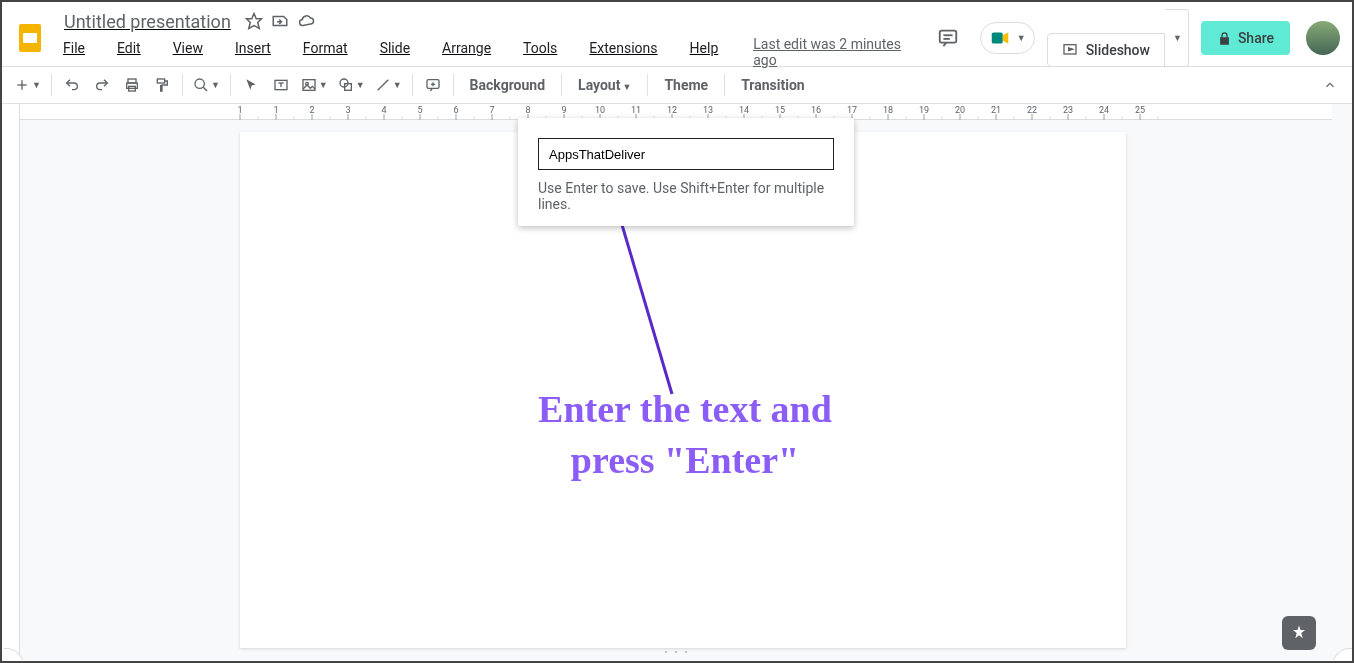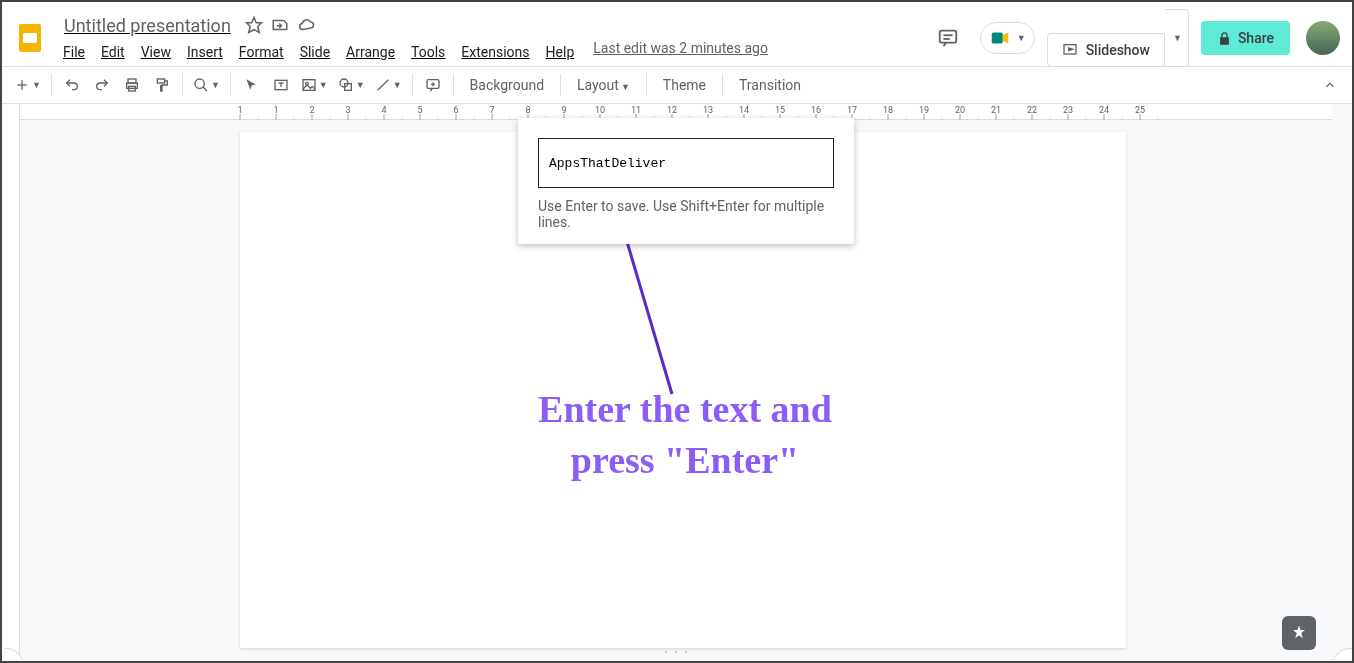--- a/index.html
+++ b/index.html
@@ -21,21 +21,21 @@
 .logo {
   width: 40px; height: 40px;
   display: flex; align-items: center; justify-content: center;
   margin-right: 4px;
 }
 .logo svg { width: 32px; height: 32px; }
 .title-area { flex: 1; text-decoration: underline; }
 .title-row { display: flex; align-items: center; gap: 8px; padding-left: 4px; }
 .doc-title { font-size: 18px; color: #5f6368; padding: 2px 6px; }
 .title-icon { color: #5f6368; cursor: pointer; display:flex; align-items:center; }
-.menubar { display: flex; gap: 2px; padding-left: 2px; margin-top: 2px; }
+.menubar { display: flex; gap: 18px; padding-left: 2px; margin-top: 2px; }
 .menu-item { font-size: 14px; color: #202124; padding: 4px 7px; border-radius: 4px; cursor: pointer; }
 .last-edit { font-size: 14px; color: #5f6368; text-decoration: underline; margin-left: 10px; cursor: pointer; }
 .header-right { display: flex; align-items: center; gap: 12px; margin-left: auto; }
 .icon-btn {
   width: 40px; height: 40px; border-radius: 50%;
   display: flex; align-items: center; justify-content: center;
   cursor: pointer; color: #5f6368;
 }
 .meet-btn {
   display: flex; align-items: center;
@@ -71,21 +71,21 @@
   border-bottom: 1px solid #e0e0e0;
   padding: 0 8px; height: 38px; gap: 2px;
 }
 .tb-btn {
   min-width: 28px; height: 28px;
   display: flex; align-items: center; justify-content: center;
   border-radius: 4px; cursor: pointer; color: #5f6368;
   padding: 0 4px;
 }
 .tb-sep { width: 1px; height: 22px; background: #e0e0e0; margin: 0 4px; }
-.tb-text { font-size: 14px; color: #5f6368; padding: 0 10px; cursor:pointer; }
+.tb-text { font-size: 14px; color: #5f6368; padding: 0 10px; cursor:pointer;font-weight:bold; }
 .tb-drop { font-size: 9px; margin-left: 2px; color: #5f6368; }
 .collapse-btn { margin-left: auto; }
 .canvas-area {
   position: relative; height: 556px;
   background: #f8f9fa; overflow: hidden;
 }
 .ruler-h {
   position: absolute; top: 0; left: 18px; right: 20px; height: 16px;
   background: #fff; border-bottom: 1px solid #dadce0;
 }
@@ -105,26 +105,25 @@
   position: absolute;
   left: 516px; top: 14px;
   width: 336px;
   background: #fff;
   box-shadow: 0 2px 6px rgba(0,0,0,0.25);
   border-radius: 2px;
   padding: 20px 20px 14px 20px;
   z-index: 10;
 }
 .popup-input {
-  width: 100%; height: 50px;
+  width: 100%; height: 32px;
   border: 1.5px solid #202124;
   padding: 0 10px;
   font-size: 13px;
   outline: none;
-  font-family: Liberation Mono, monospace;
 }
 .popup-hint {
   font-size: 14px; color: #5f6368;
   margin-top: 10px;
 }
 .annotation {
   position: absolute;
   left: 483px; top: 280px;
   font-family: "Segoe Script", "Comic Sans MS", cursive;
   font-size: 38px;

